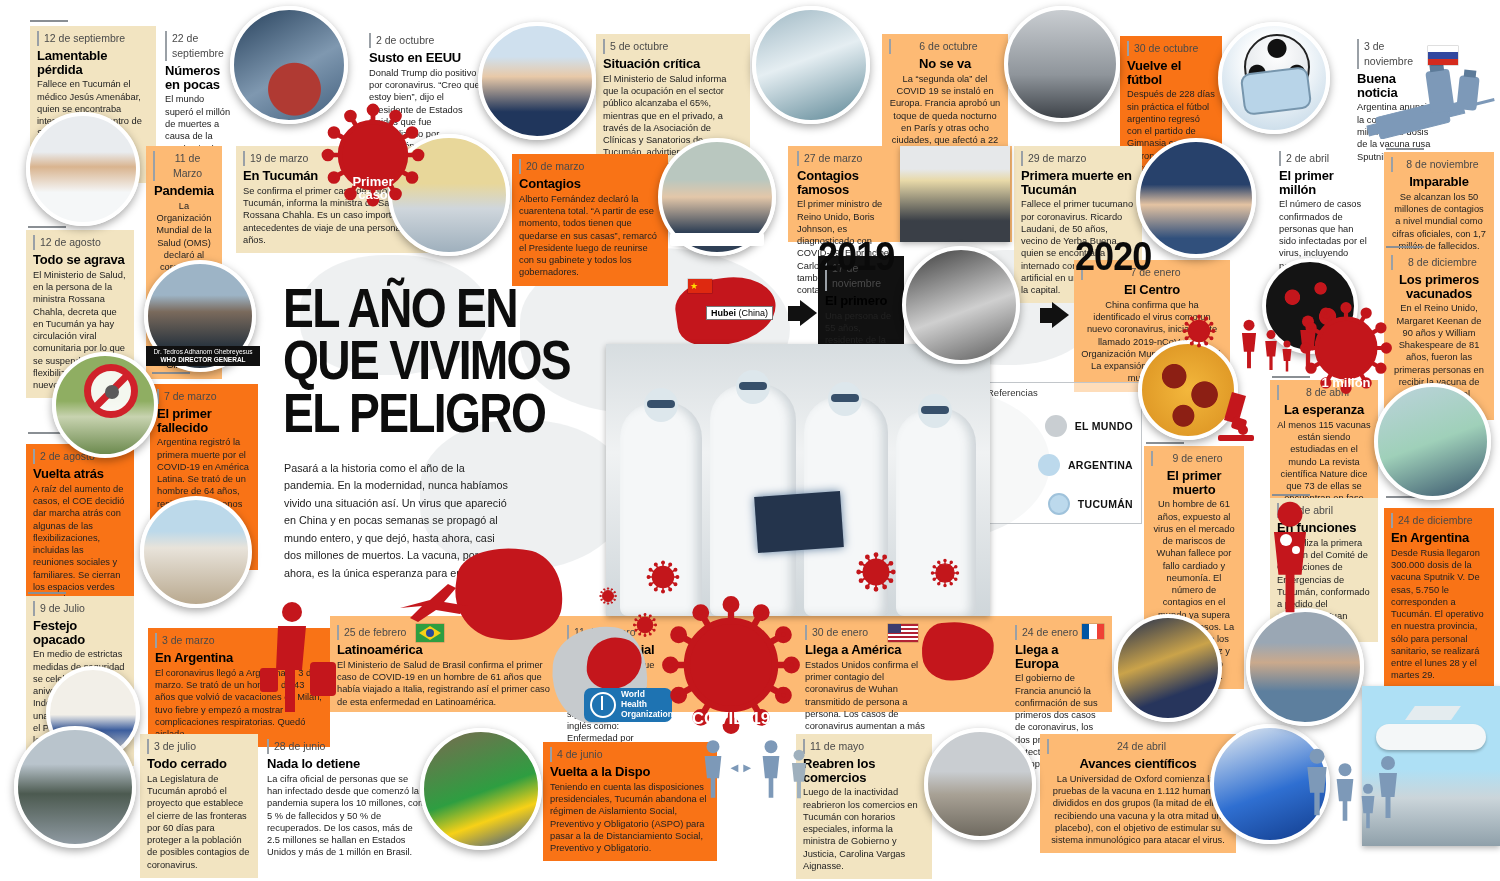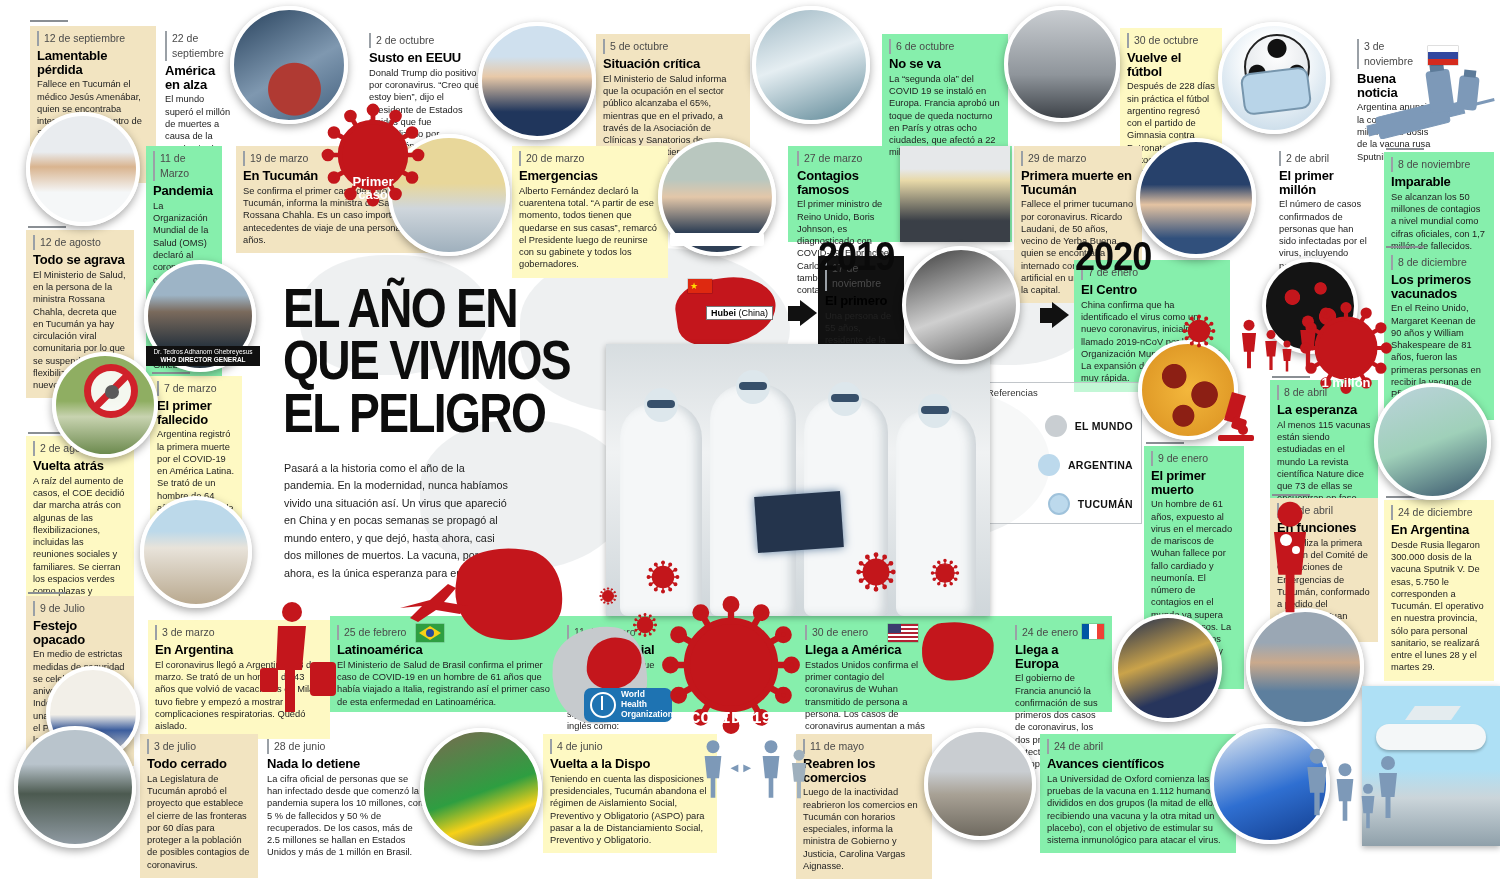--- a/index.html
+++ b/index.html
@@ -2,22 +2,22 @@
 <html><head>
 <meta charset="utf-8">
 <style>
   html,body{margin:0;padding:0;background:#fff;}
   #stage{position:relative;width:1500px;height:881px;background:#ffffff;
          font-family:"Liberation Sans",sans-serif;overflow:hidden;}
   .blob{position:absolute;background:#e0e3e5;opacity:.55;border-radius:48% 52% 55% 45%;z-index:0;}
   .band{position:absolute;z-index:1;}
   .entry{position:absolute;padding:5px 7px 7px;box-sizing:border-box;z-index:3;}
   .bg-none{background:transparent;}
-  .bg-mundo{background:#86efac;}
-  .bg-argentina{background:#fef9c3;}
+  .bg-mundo{background:#fdba74;text-align:center;}
+  .bg-argentina{background:#f97316;margin-top:8px;}
   .bg-tucuman{background:#f2e4c1;}
   .bg-black{background:#111;}
   .bg-black h3,.bg-black p{color:#fff;}
   .bg-black .date{color:#d5d5d5;border-color:#777;}
   .entry .date{font-size:10.5px;color:#4a4a4a;border-left:2px solid #9aa0a6;padding-left:5px;margin:0 0 3px;line-height:1.45;}
   .entry h3{margin:0 0 2px;font-size:13px;line-height:1.04;color:#000;letter-spacing:-.2px;}
   .entry p{margin:0;font-size:9.3px;line-height:1.32;color:#222;}
   .pc{position:absolute;border-radius:50%;border:4px solid #fff;box-shadow:0 3px 8px rgba(0,0,0,.35);z-index:5;box-sizing:border-box;}
   .rect-photo{position:absolute;z-index:5;box-shadow:0 2px 6px rgba(0,0,0,.3);}
   .rule{position:absolute;width:38px;height:2px;background:#8a8f94;z-index:4;}
@@ -310,21 +310,21 @@
   </div>
 
   <div id="entries">
       <div class="entry bg-tucuman" style="left: 30px; top: 26px; width: 126px;">
         <div class="date">12 de septiembre</div>
         <h3>Lamentable pérdida</h3>
         <p>Fallece en Tucumán el médico Jesús Amenábar, quien se encontraba internado en el Centro de Salud con asistencia respiratoria mecánica a raíz de una neumonía grave.</p>
       </div>
       <div class="entry bg-none" style="left: 158px; top: 26px; width: 82px;">
         <div class="date">22 de septiembre</div>
-        <h3>América en alza</h3>
+        <h3>Números en pocas</h3>
         <p>El mundo superó el millón de muertes a causa de la pandemia de COVID-19.</p>
       </div>
       <div class="entry bg-none" style="left: 362px; top: 28px; width: 132px;">
         <div class="date">2 de octubre</div>
         <h3>Susto en EEUU</h3>
         <p>Donald Trump dio positivo por coronavirus. “Creo que estoy bien”, dijo el Presidente de Estados Unidos que fue hospitalizado por precaución y recibió el alta pocos días después.</p>
       </div>
       <div class="entry bg-tucuman" style="left: 596px; top: 34px; width: 154px;">
         <div class="date">5 de octubre</div>
         <h3>Situación crítica</h3>
@@ -350,21 +350,21 @@
         <h3>Pandemia</h3>
         <p>La Organización Mundial de la Salud (OMS) declaró al coronavirus como una pandemia, según se informó en una conferencia de prensa en Ginebra.</p>
       </div>
       <div class="entry bg-tucuman" style="left: 236px; top: 146px; width: 214px;">
         <div class="date">19 de marzo</div>
         <h3>En Tucumán</h3>
         <p>Se confirma el primer caso de coronavirus en Tucumán, informa la ministra de Salud, Rossana Chahla. Es un caso importado con antecedentes de viaje de una persona de 46 años.</p>
       </div>
       <div class="entry bg-argentina" style="left: 512px; top: 146px; width: 156px;">
         <div class="date">20 de marzo</div>
-        <h3>Emergencias</h3>
+        <h3>Contagios</h3>
         <p>Alberto Fernández declaró la cuarentena total. “A partir de ese momento, todos tienen que quedarse en sus casas”, remarcó el Presidente luego de reunirse con su gabinete y todos los gobernadores.</p>
       </div>
       <div class="entry bg-none" style="left: 790px; top: 146px; width: 118px;">
         <div class="date">27 de marzo</div>
         <h3>Contagios famosos</h3>
         <p>El primer ministro de Reino Unido, Boris Johnson, es diagnosticado con COVID-19. El príncipe Carlos de Inglaterra también sufre el contagio.</p>
       </div>
       <div class="entry bg-tucuman" style="left: 1014px; top: 146px; width: 128px;">
         <div class="date">29 de marzo</div>
         <h3>Primera muerte en Tucumán</h3>
@@ -398,21 +398,21 @@
       <div class="entry bg-argentina" style="left: 26px; top: 436px; width: 108px;">
         <div class="date">2 de agosto</div>
         <h3>Vuelta atrás</h3>
         <p>A raíz del aumento de casos, el COE decidió dar marcha atrás con algunas de las flexibilizaciones, incluidas las reuniones sociales y familiares. Se cierran los espacios verdes como plazas y parques. Igual medida se toma a nivel nacional.</p>
       </div>
       <div class="entry bg-tucuman" style="left: 26px; top: 596px; width: 108px;">
         <div class="date">9 de Julio</div>
         <h3>Festejo opacado</h3>
         <p>En medio de estrictas medidas de seguridad se celebró un nuevo aniversario de la Independencia, con una videollamada con el Presidente y todos los gobernadores en la Casa Histórica.</p>
       </div>
-      <div class="entry bg-argentina" style="left: 150px; top: 376px; width: 92px; min-height: 186px;">
+      <div class="entry bg-argentina" style="left: 150px; top: 376px; width: 108px; min-height: 186px;">
         <div class="date">7 de marzo</div>
         <h3>El primer fallecido</h3>
         <p>Argentina registró la primera muerte por el COVID-19 en América Latina. Se trató de un hombre de 64 años, residente de Buenos Aires que había estado recientemente en Francia.</p>
       </div>
       <div class="entry bg-black" style="left: 818px; top: 256px; width: 86px;">
         <div class="date">17 de noviembre</div>
         <h3>El primero</h3>
         <p>Una persona de 55 años, residente de la provincia de Hubei, contrajo la enfermedad.</p>
       </div>
       <div class="entry bg-mundo" style="left: 1074px; top: 260px; width: 156px;">
@@ -544,21 +544,21 @@
             <circle cx="49.99999999999999" cy="2" r="4.2"></circle>
             <line x1="67" y1="20.555136271329086" x2="72.5" y2="11.02885682970026"></line>
             <circle cx="74" cy="8.430780618346944" r="4.2"></circle>
             <line x1="79.4448637286709" y1="32.999999999999986" x2="88.97114317029973" y2="27.49999999999998"></line>
             <circle cx="91.56921938165304" cy="25.99999999999998" r="4.2"></circle>
             <circle cx="50" cy="50" r="35"></circle>
           </g>
         </svg>
         <span style="font-size: 13px; width: 58.8px;">1 millón</span>
       </div>
-      <div class="virus" style="left: 668px; top: 602px; width: 126px; height: 126px; font-family: Liberation Mono, monospace;">
+      <div class="virus" style="left: 668px; top: 602px; width: 126px; height: 126px;">
         <svg viewBox="0 0 100 100">
           <g stroke="#c3161b" stroke-width="5" stroke-linecap="round" fill="#c3161b">
             <line x1="84" y1="50" x2="95" y2="50"></line>
             <circle cx="98" cy="50" r="4.2"></circle>
             <line x1="79.44486372867092" y1="67" x2="88.97114317029974" y2="72.5"></line>
             <circle cx="91.56921938165306" cy="74" r="4.2"></circle>
             <line x1="67" y1="79.44486372867091" x2="72.5" y2="88.97114317029974"></line>
             <circle cx="74" cy="91.56921938165306" r="4.2"></circle>
             <line x1="50" y1="84" x2="50" y2="95"></line>
             <circle cx="50" cy="98" r="4.2"></circle>

